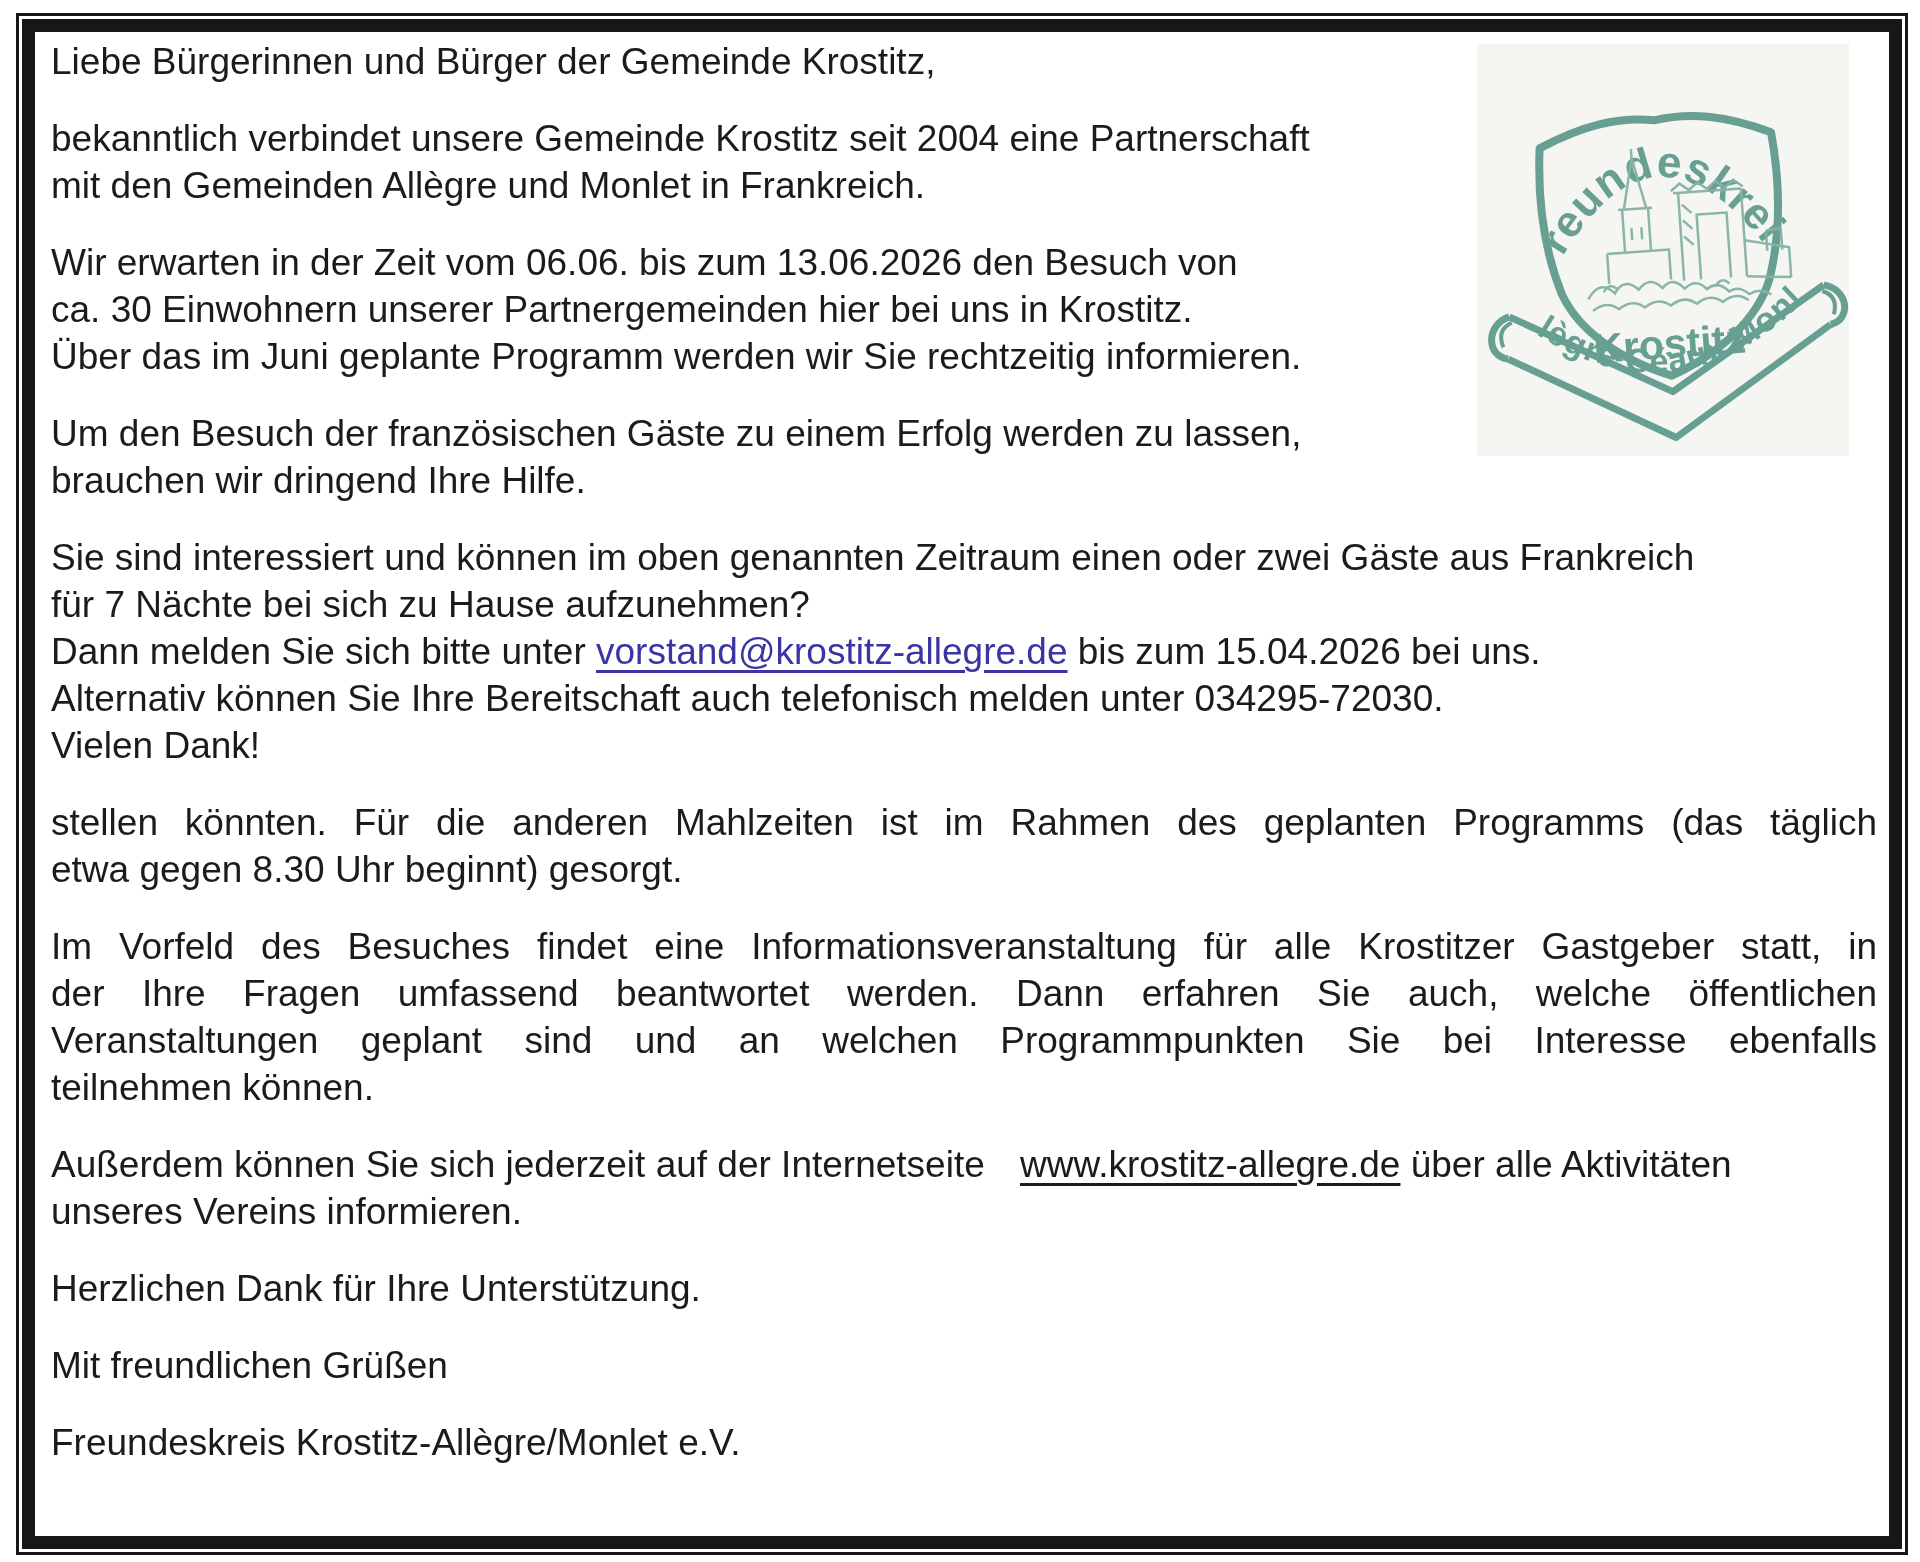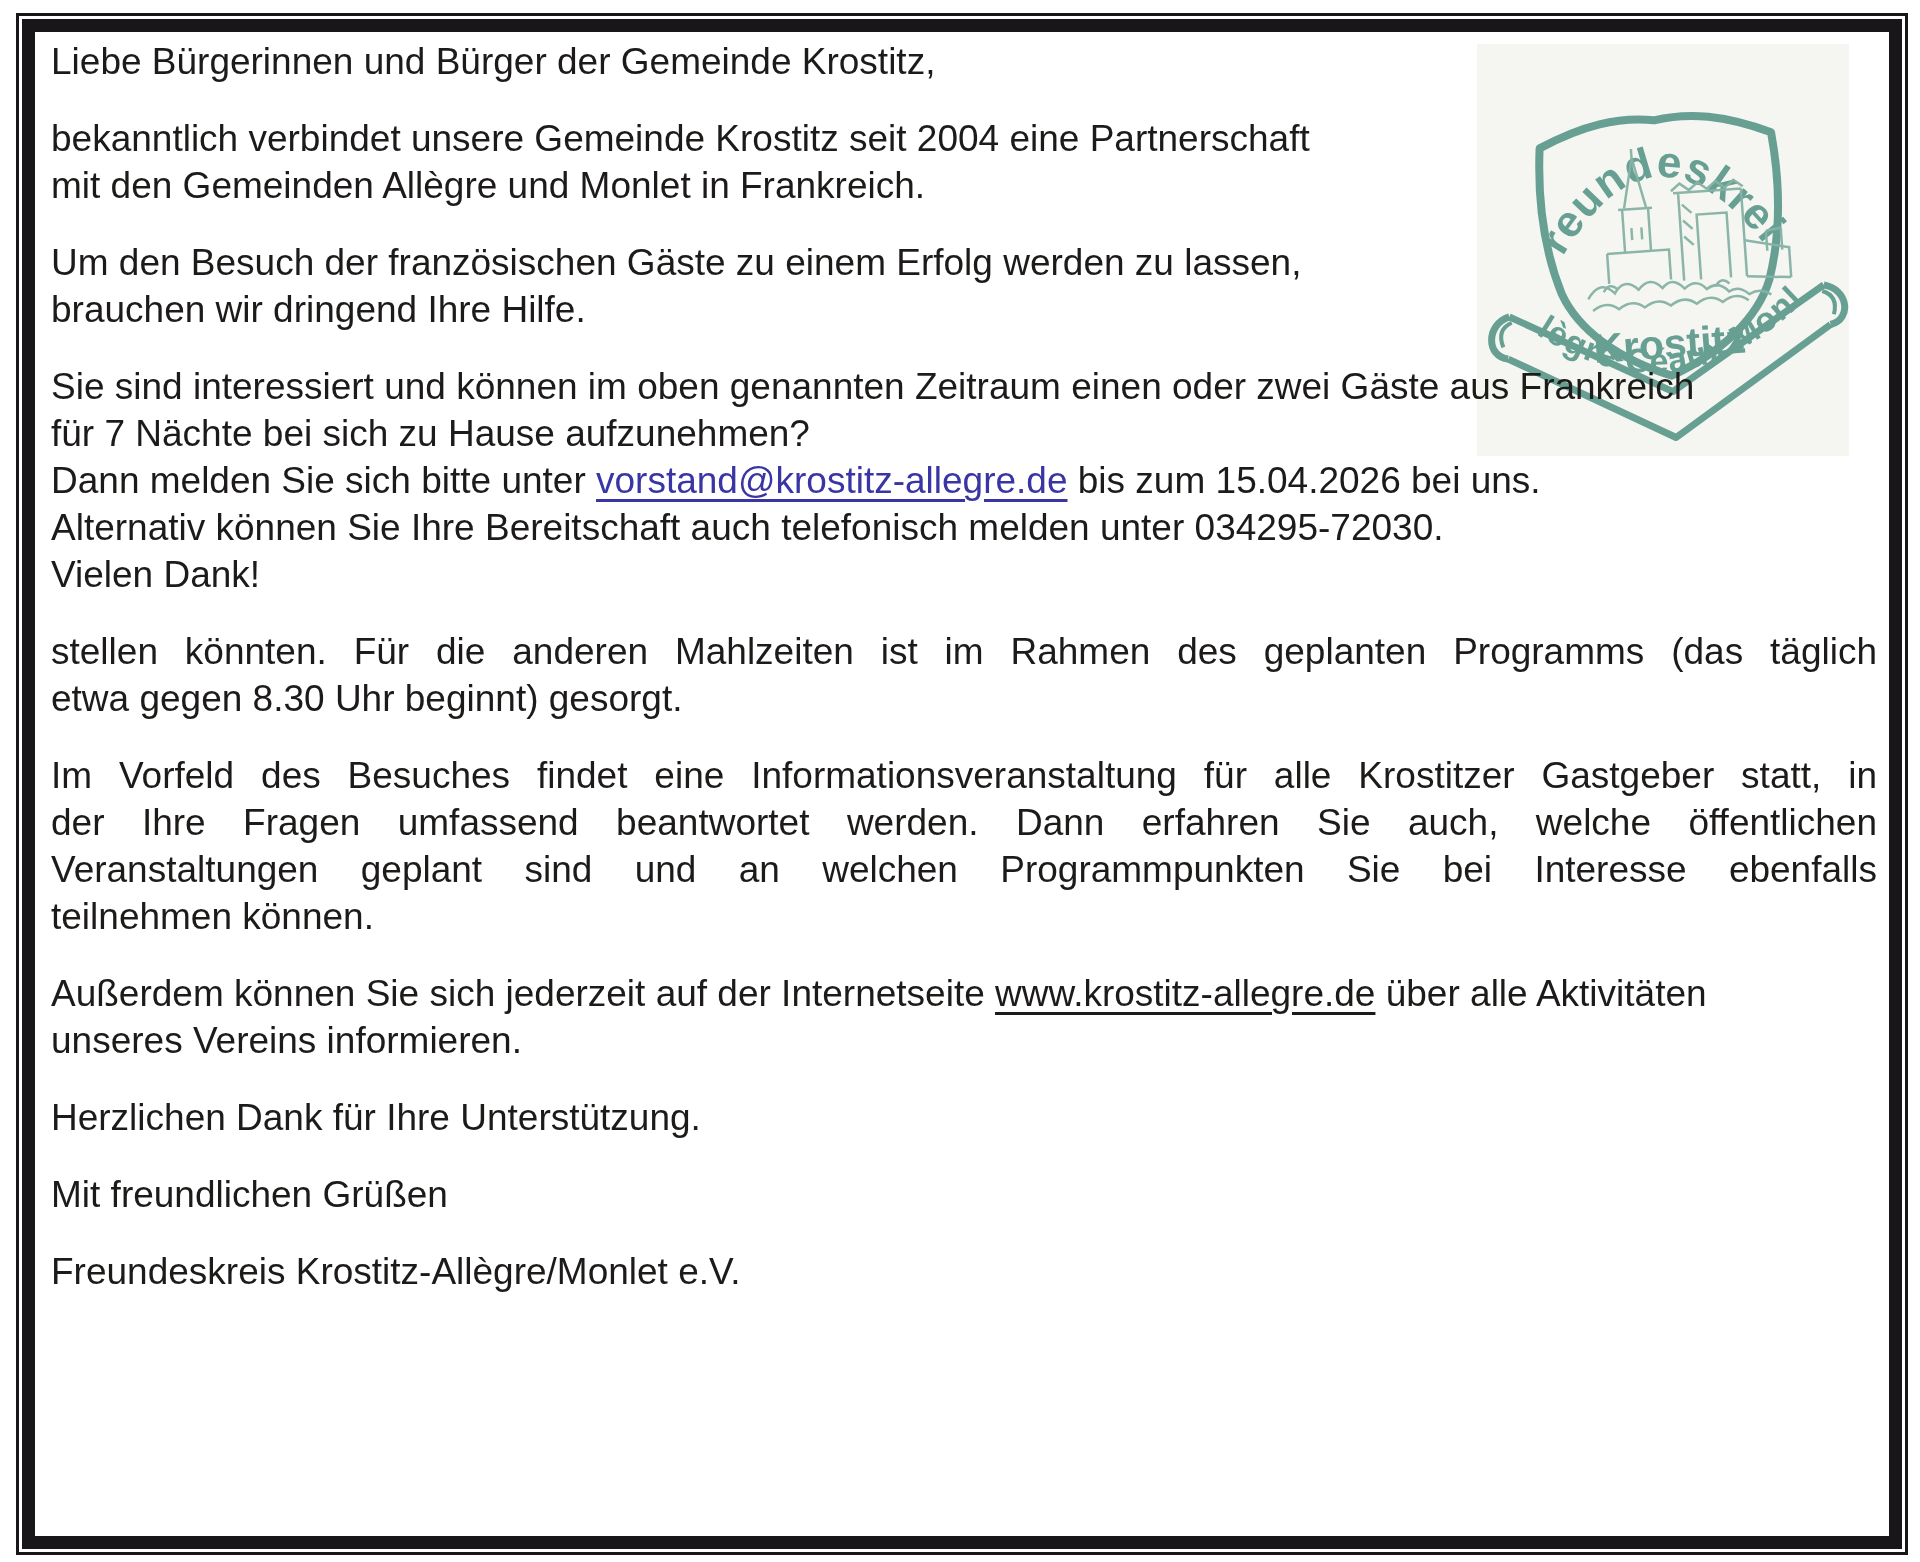--- a/index.html
+++ b/index.html
@@ -23,21 +23,21 @@
   .para:last-child{margin-bottom:12px;}
   .line{white-space:nowrap;}
   .jline{white-space:normal;text-align:justify;text-align-last:justify;}
   .lline{text-align:left;}
   .link-email{
     color:#3a35a4;text-decoration:underline;
     text-decoration-thickness:3px;text-underline-offset:6px;cursor:pointer;
   }
   .link-web{
     color:inherit;text-decoration:underline;
-    text-decoration-thickness:3px;text-underline-offset:6px;cursor:pointer;
+    text-decoration-thickness:3px;text-underline-offset:6px;cursor:pointer;margin-left:25px;
   }
   .logo-patch{
     float:right;width:372px;height:412px;
     margin:6px 28px 8px 26px;background:#f5f5f1;
   }
   .logo-patch svg{display:block;width:100%;height:100%;}
 </style>
 </head>
 <body>
 
@@ -99,20 +99,25 @@
 
         <div class="para">
           <div class="line">Liebe Bürgerinnen und Bürger der Gemeinde Krostitz,</div>
         </div>
 
         <div class="para">
           <div class="line">bekanntlich verbindet unsere Gemeinde Krostitz seit 2004 eine Partnerschaft</div>
           <div class="line">mit den Gemeinden Allègre und Monlet in Frankreich.</div>
         </div>
 
+        <div class="para">
+          <div class="line">Wir erwarten in der Zeit vom 06.06. bis zum 13.06.2026 den Besuch von</div>
+          <div class="line">ca. 30 Einwohnern unserer Partnergemeinden hier bei uns in Krostitz.</div>
+          <div class="line">Über das im Juni geplante Programm werden wir Sie rechtzeitig informieren.</div>
+        </div>
 
         <div class="para">
           <div class="line">Um den Besuch der französischen Gäste zu einem Erfolg werden zu lassen,</div>
           <div class="line">brauchen wir dringend Ihre Hilfe.</div>
         </div>
 
         <div class="para">
           <div class="line">Sie sind interessiert und können im oben genannten Zeitraum einen oder zwei Gäste aus Frankreich</div>
           <div class="line">für 7 Nächte bei sich zu Hause aufzunehmen?</div>
           <div class="line">

